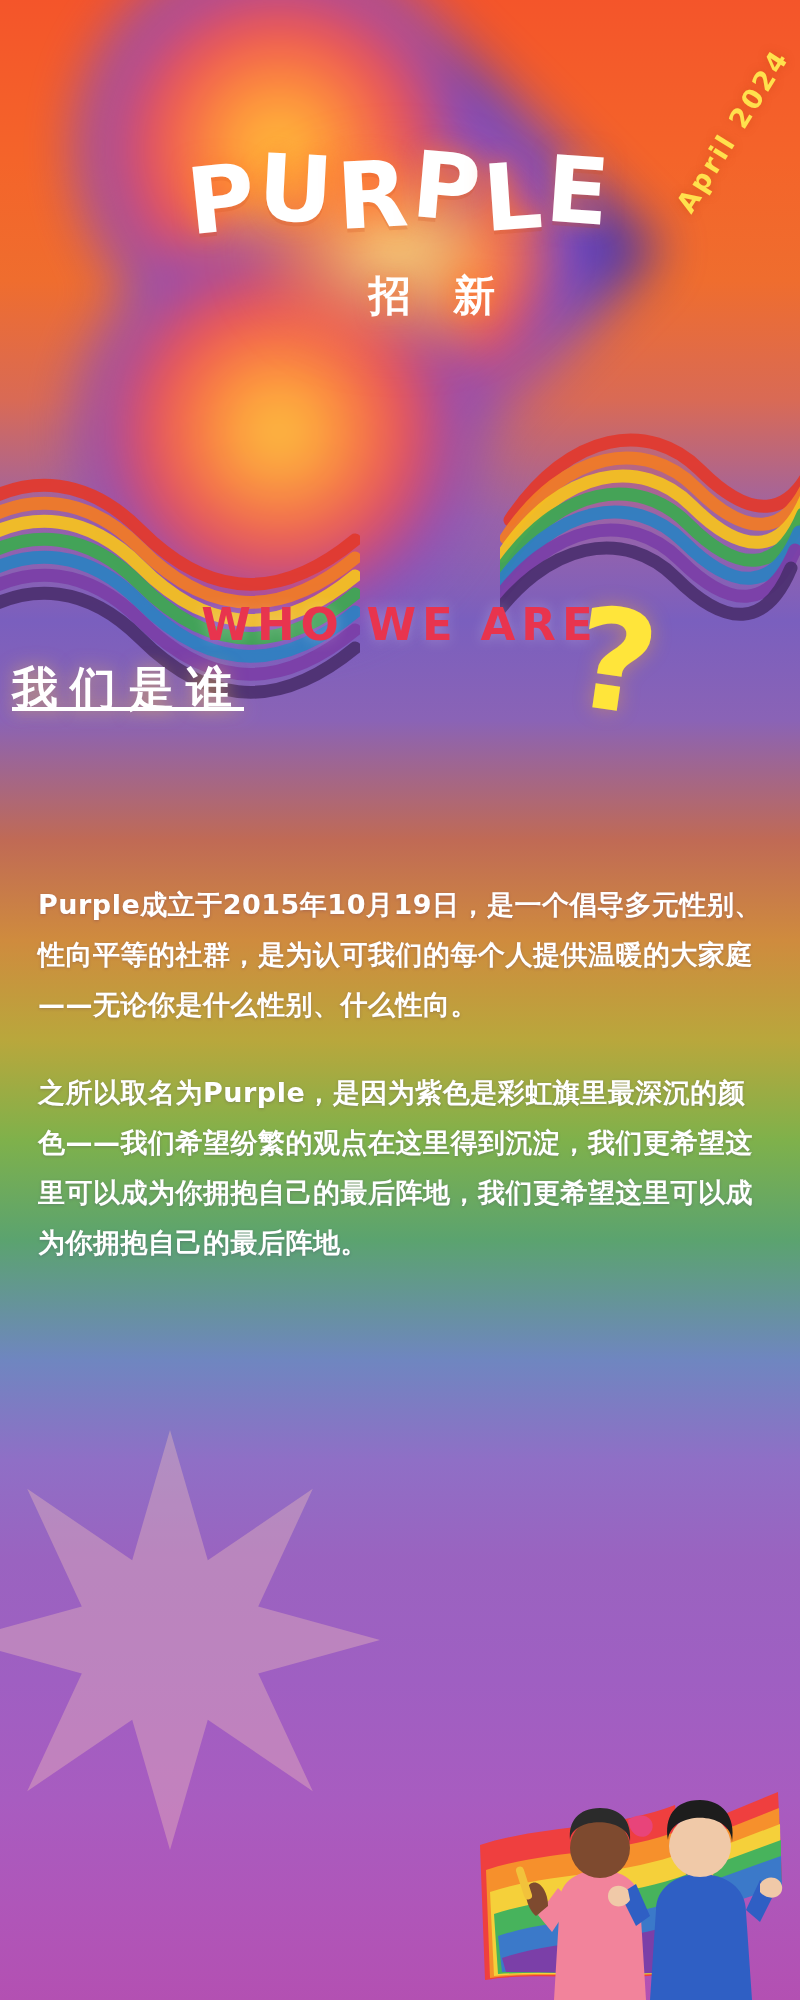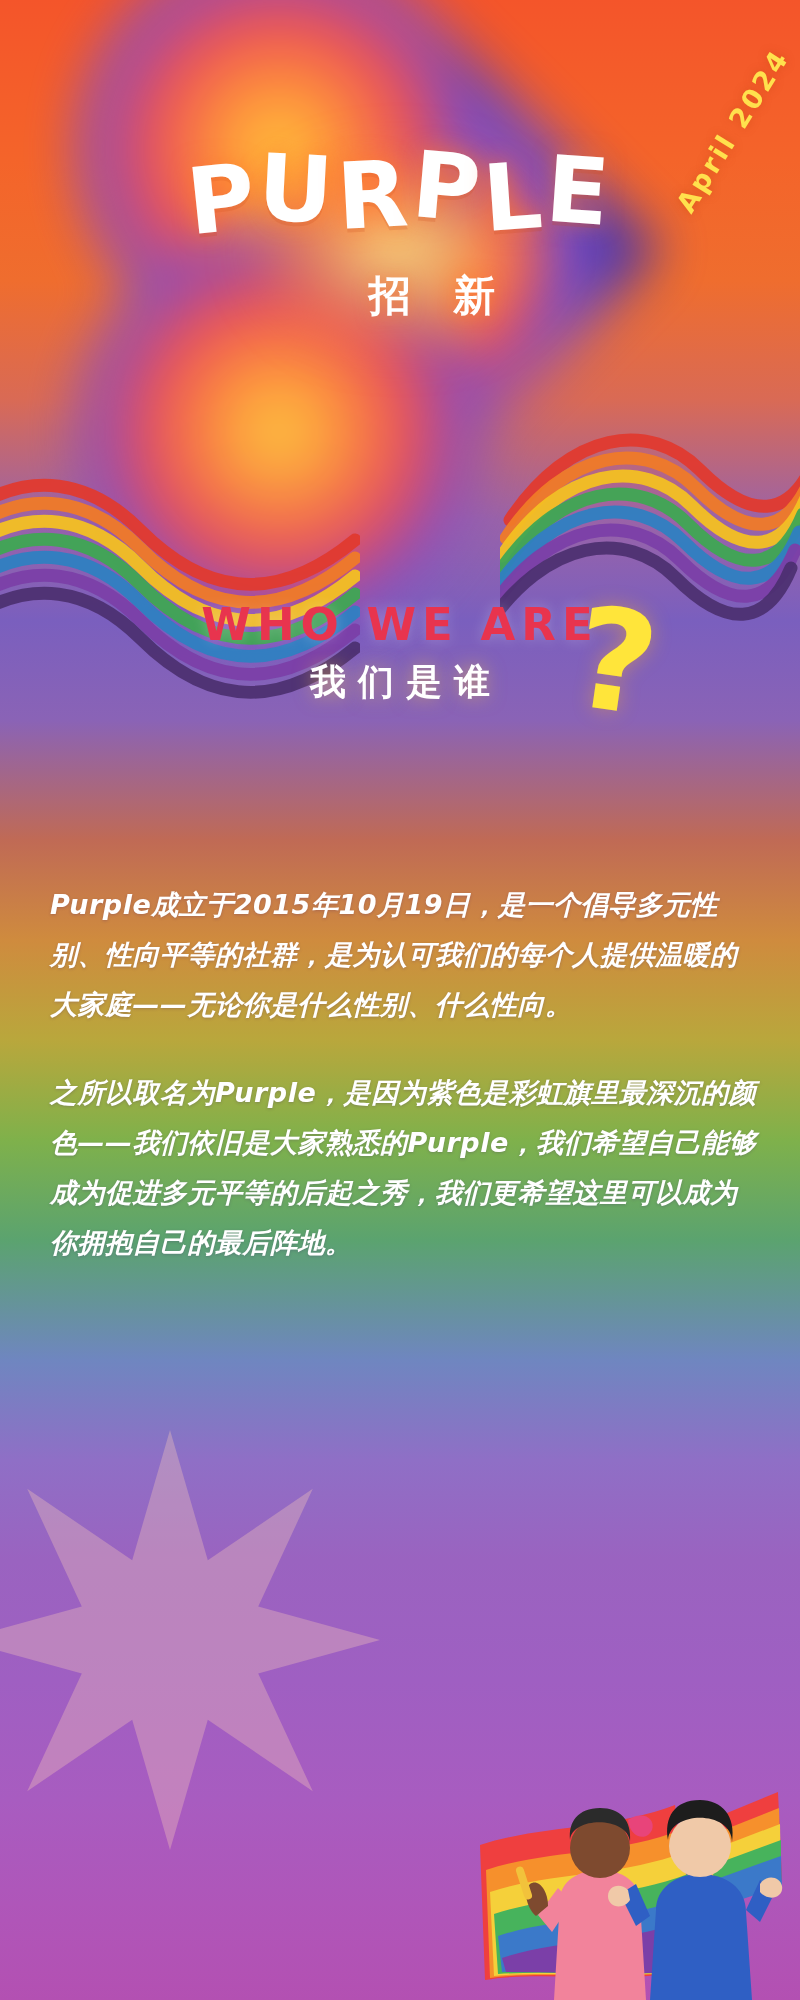--- a/index.html
+++ b/index.html
@@ -160,28 +160,28 @@
     font-weight: bold;
     letter-spacing: 6px;
     font-family: "DejaVu Sans", sans-serif;
     text-shadow: 0 0 14px rgba(255,255,255,0.25);
   }
   .who-zh {
     position: absolute;
     top: 658px;
     left: 0;
     width: 800px;
-    text-align: center;
     color: #ffffff;
-    font-size: 36px;
+    font-size: 46px;
     font-weight: bold;
     letter-spacing: 12px;
     text-indent: 12px;
     font-family: "DejaVu Sans", sans-serif;
     text-shadow: 0 0 18px rgba(255,200,60,0.55);
+    text-decoration: underline;
   }
   .qmark {
     position: absolute;
     top: 580px;
     left: 575px;
     color: #ffe53a;
     font-size: 140px;
     font-weight: bold;
     font-family: "DejaVu Sans", sans-serif;
     transform: rotate(8deg);
@@ -205,21 +205,21 @@
     left: 38px;
     width: 726px;
     color: #ffffff;
     font-size: 27px;
     line-height: 50px;
     font-weight: bold;
     font-family: "DejaVu Sans", sans-serif;
     letter-spacing: 0.5px;
     text-shadow: 0 1px 3px rgba(70,30,110,0.25);
   }
-  .body-copy p { margin: 0 0 38px 12px; font-style: italic; }
+  .body-copy p { margin: 0 0 38px 0; }
 
   
   .illustration {
     position: absolute;
     right: 10px;
     bottom: 0;
     width: 330px;
     height: 330px;
   }
 </style>
@@ -269,21 +269,21 @@
   <div class="qmark">?</div>
   <div class="who-en">WHO WE ARE</div>
   <div class="who-zh">我们是谁</div>
 
   <svg class="starburst" viewBox="0 0 200 200">
     <polygon points="100,0 118,62 168,28 142,84 200,100 142,116 168,172 118,138 100,200 82,138 32,172 58,116 0,100 58,84 32,28 82,62" fill="#f7c9b8" opacity="0.75"></polygon>
   </svg>
 
   <div class="body-copy">
     <p>Purple成立于2015年10月19日，是一个倡导多元性别、性向平等的社群，是为认可我们的每个人提供温暖的大家庭——无论你是什么性别、什么性向。</p>
-    <p>之所以取名为Purple，是因为紫色是彩虹旗里最深沉的颜色——我们依旧是大家熟悉的Purple，我们希望自己能够成为促进多元平等的后起之秀，我们更希望这里可以成为你拥抱自己的最后阵地。</p>
+    <p>之所以取名为Purple，是因为紫色是彩虹旗里最深沉的颜色——我们希望纷繁的观点在这里得到沉淀，我们更希望这里可以成为你拥抱自己的最后阵地，我们更希望这里可以成为你拥抱自己的最后阵地。</p>
   </div>
 
   <svg class="illustration" viewBox="0 0 330 330">
 
     <g>
       <path d="M20 175 C 80 155, 150 160, 215 135 L 235 300 C 160 315, 85 300, 25 310 Z" fill="#ef3f3f"></path>
       <path d="M26 200 C 86 180, 156 185, 221 160 L 231 300 C 160 312, 88 300, 30 308 Z" fill="#f6902c"></path>
       <path d="M30 222 C 90 202, 160 207, 225 182 L 230 300 C 162 310, 92 300, 34 306 Z" fill="#f5d03a"></path>
       <path d="M34 244 C 94 224, 164 229, 228 204 L 229 300 C 164 308, 96 300, 38 304 Z" fill="#47b35c"></path>
       <path d="M38 266 C 98 246, 168 251, 230 226 L 228 300 C 166 306, 100 300, 42 302 Z" fill="#3b79c9"></path>

